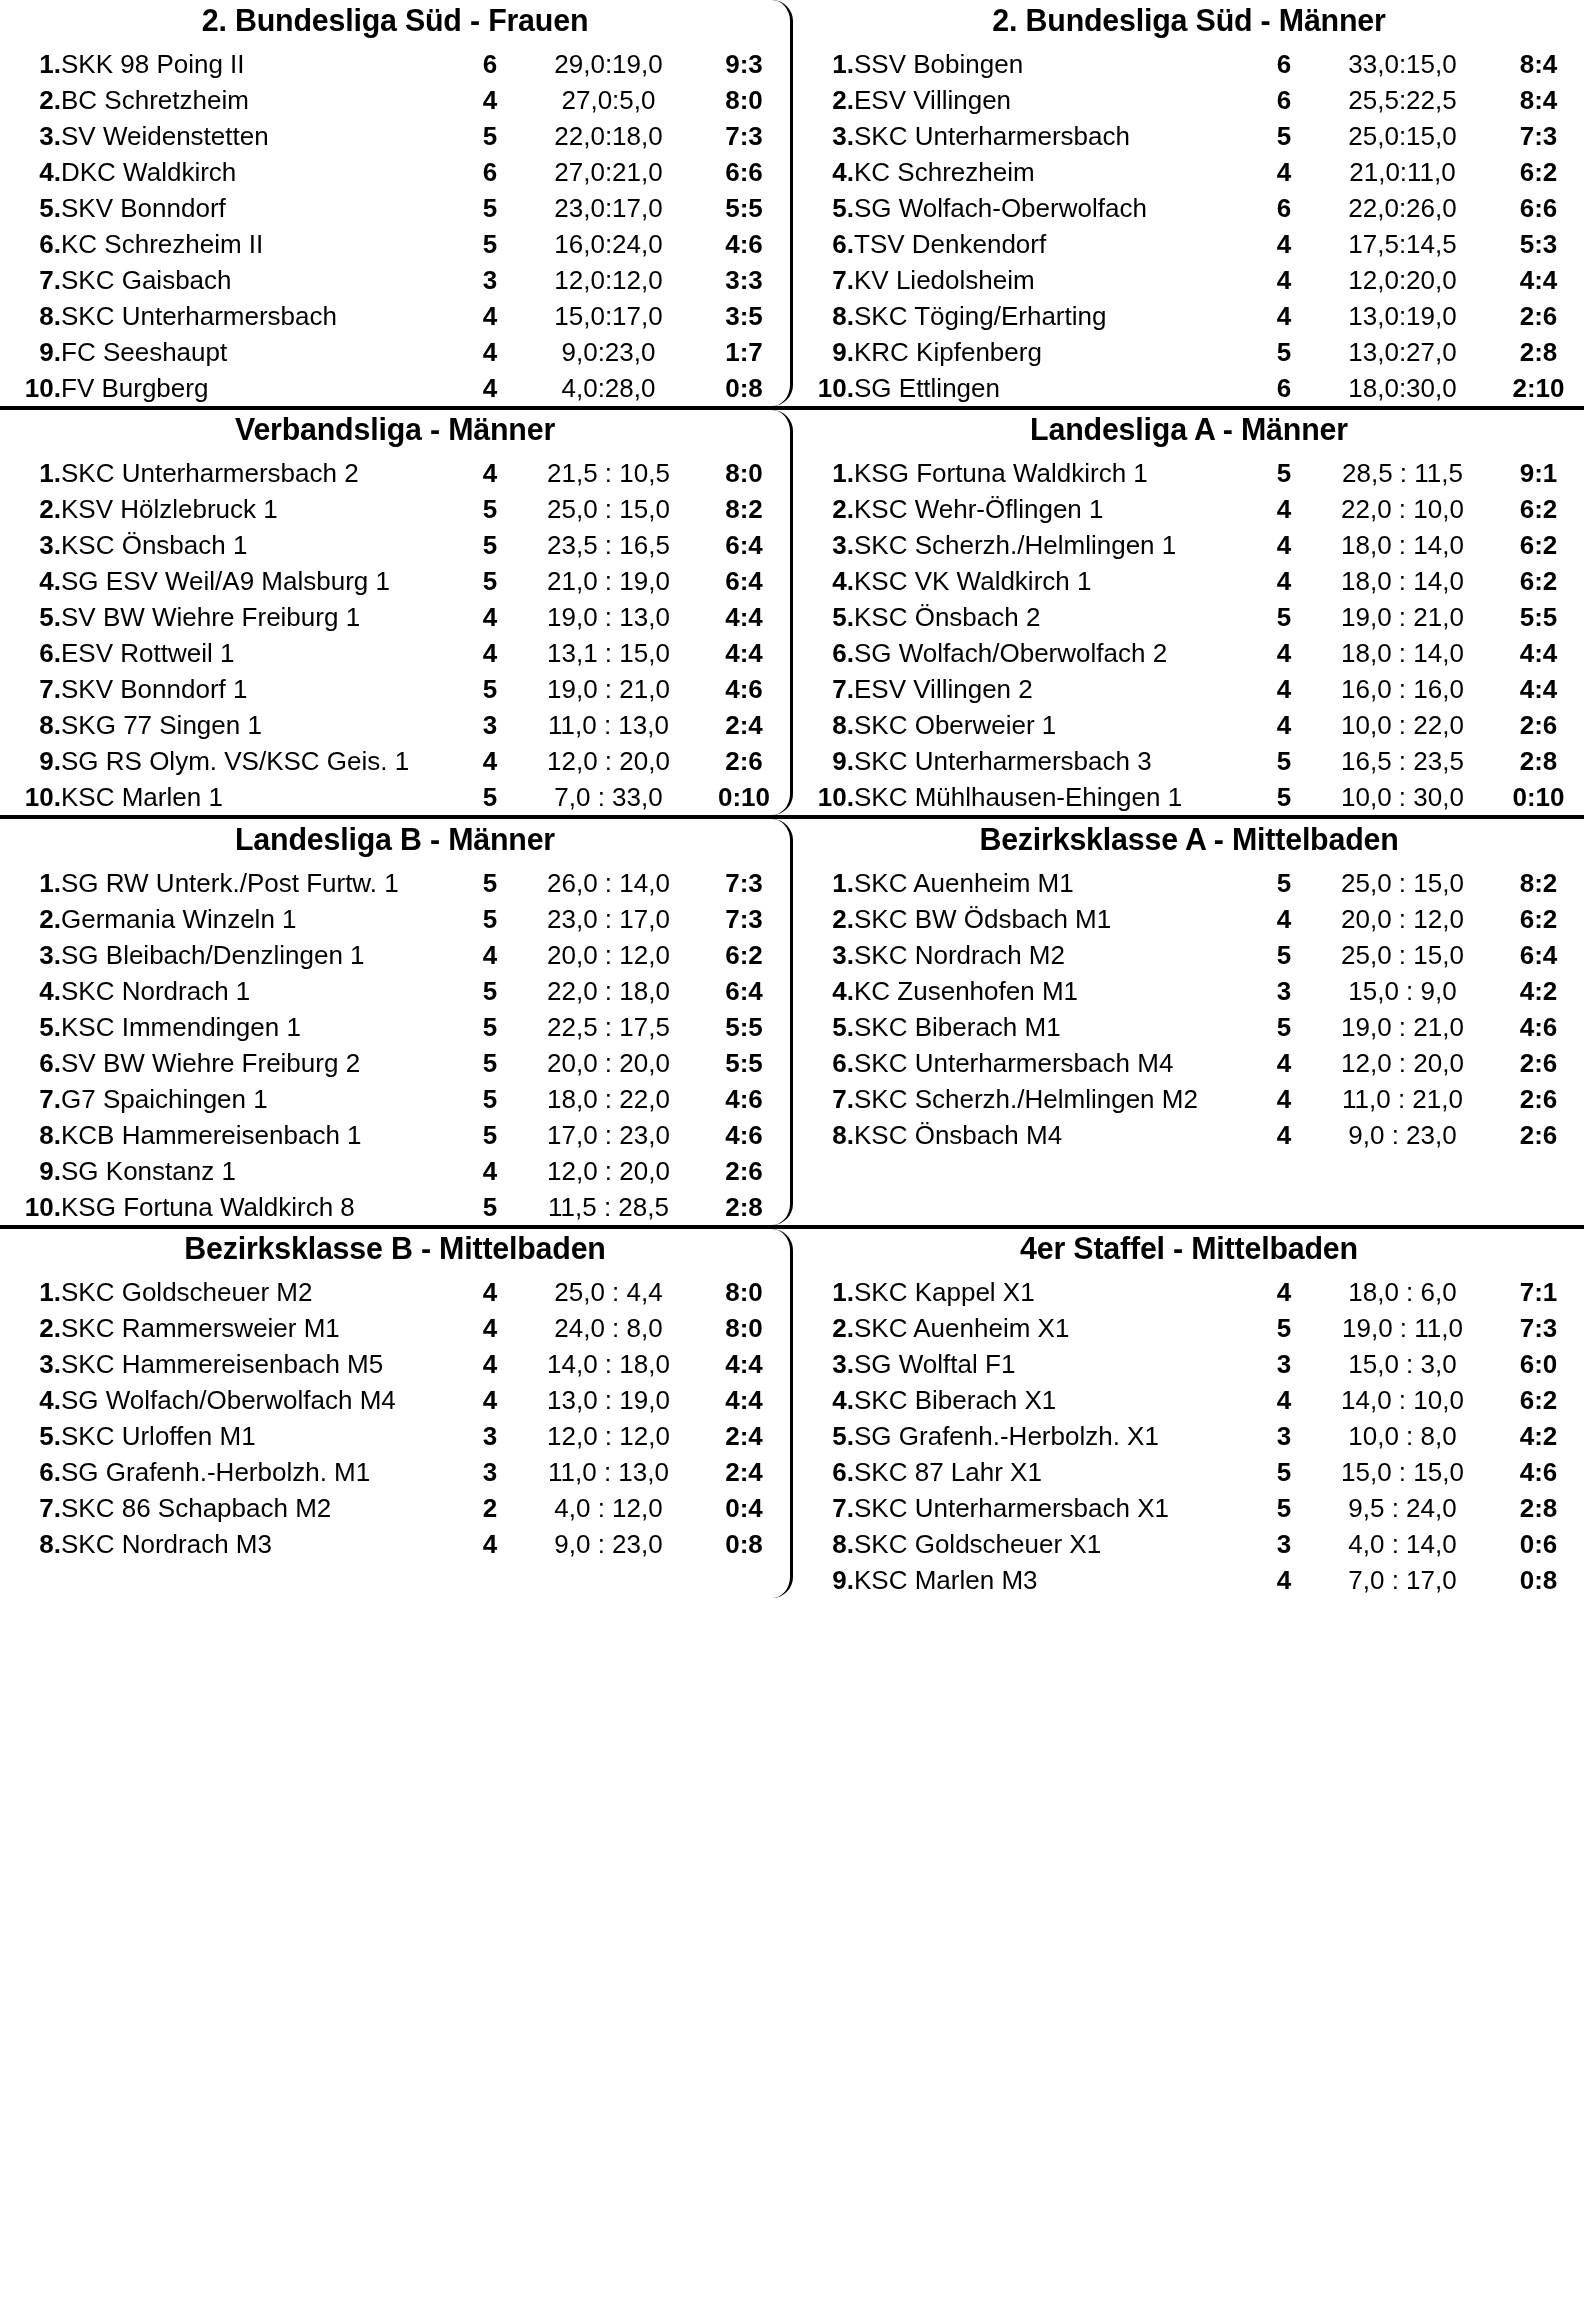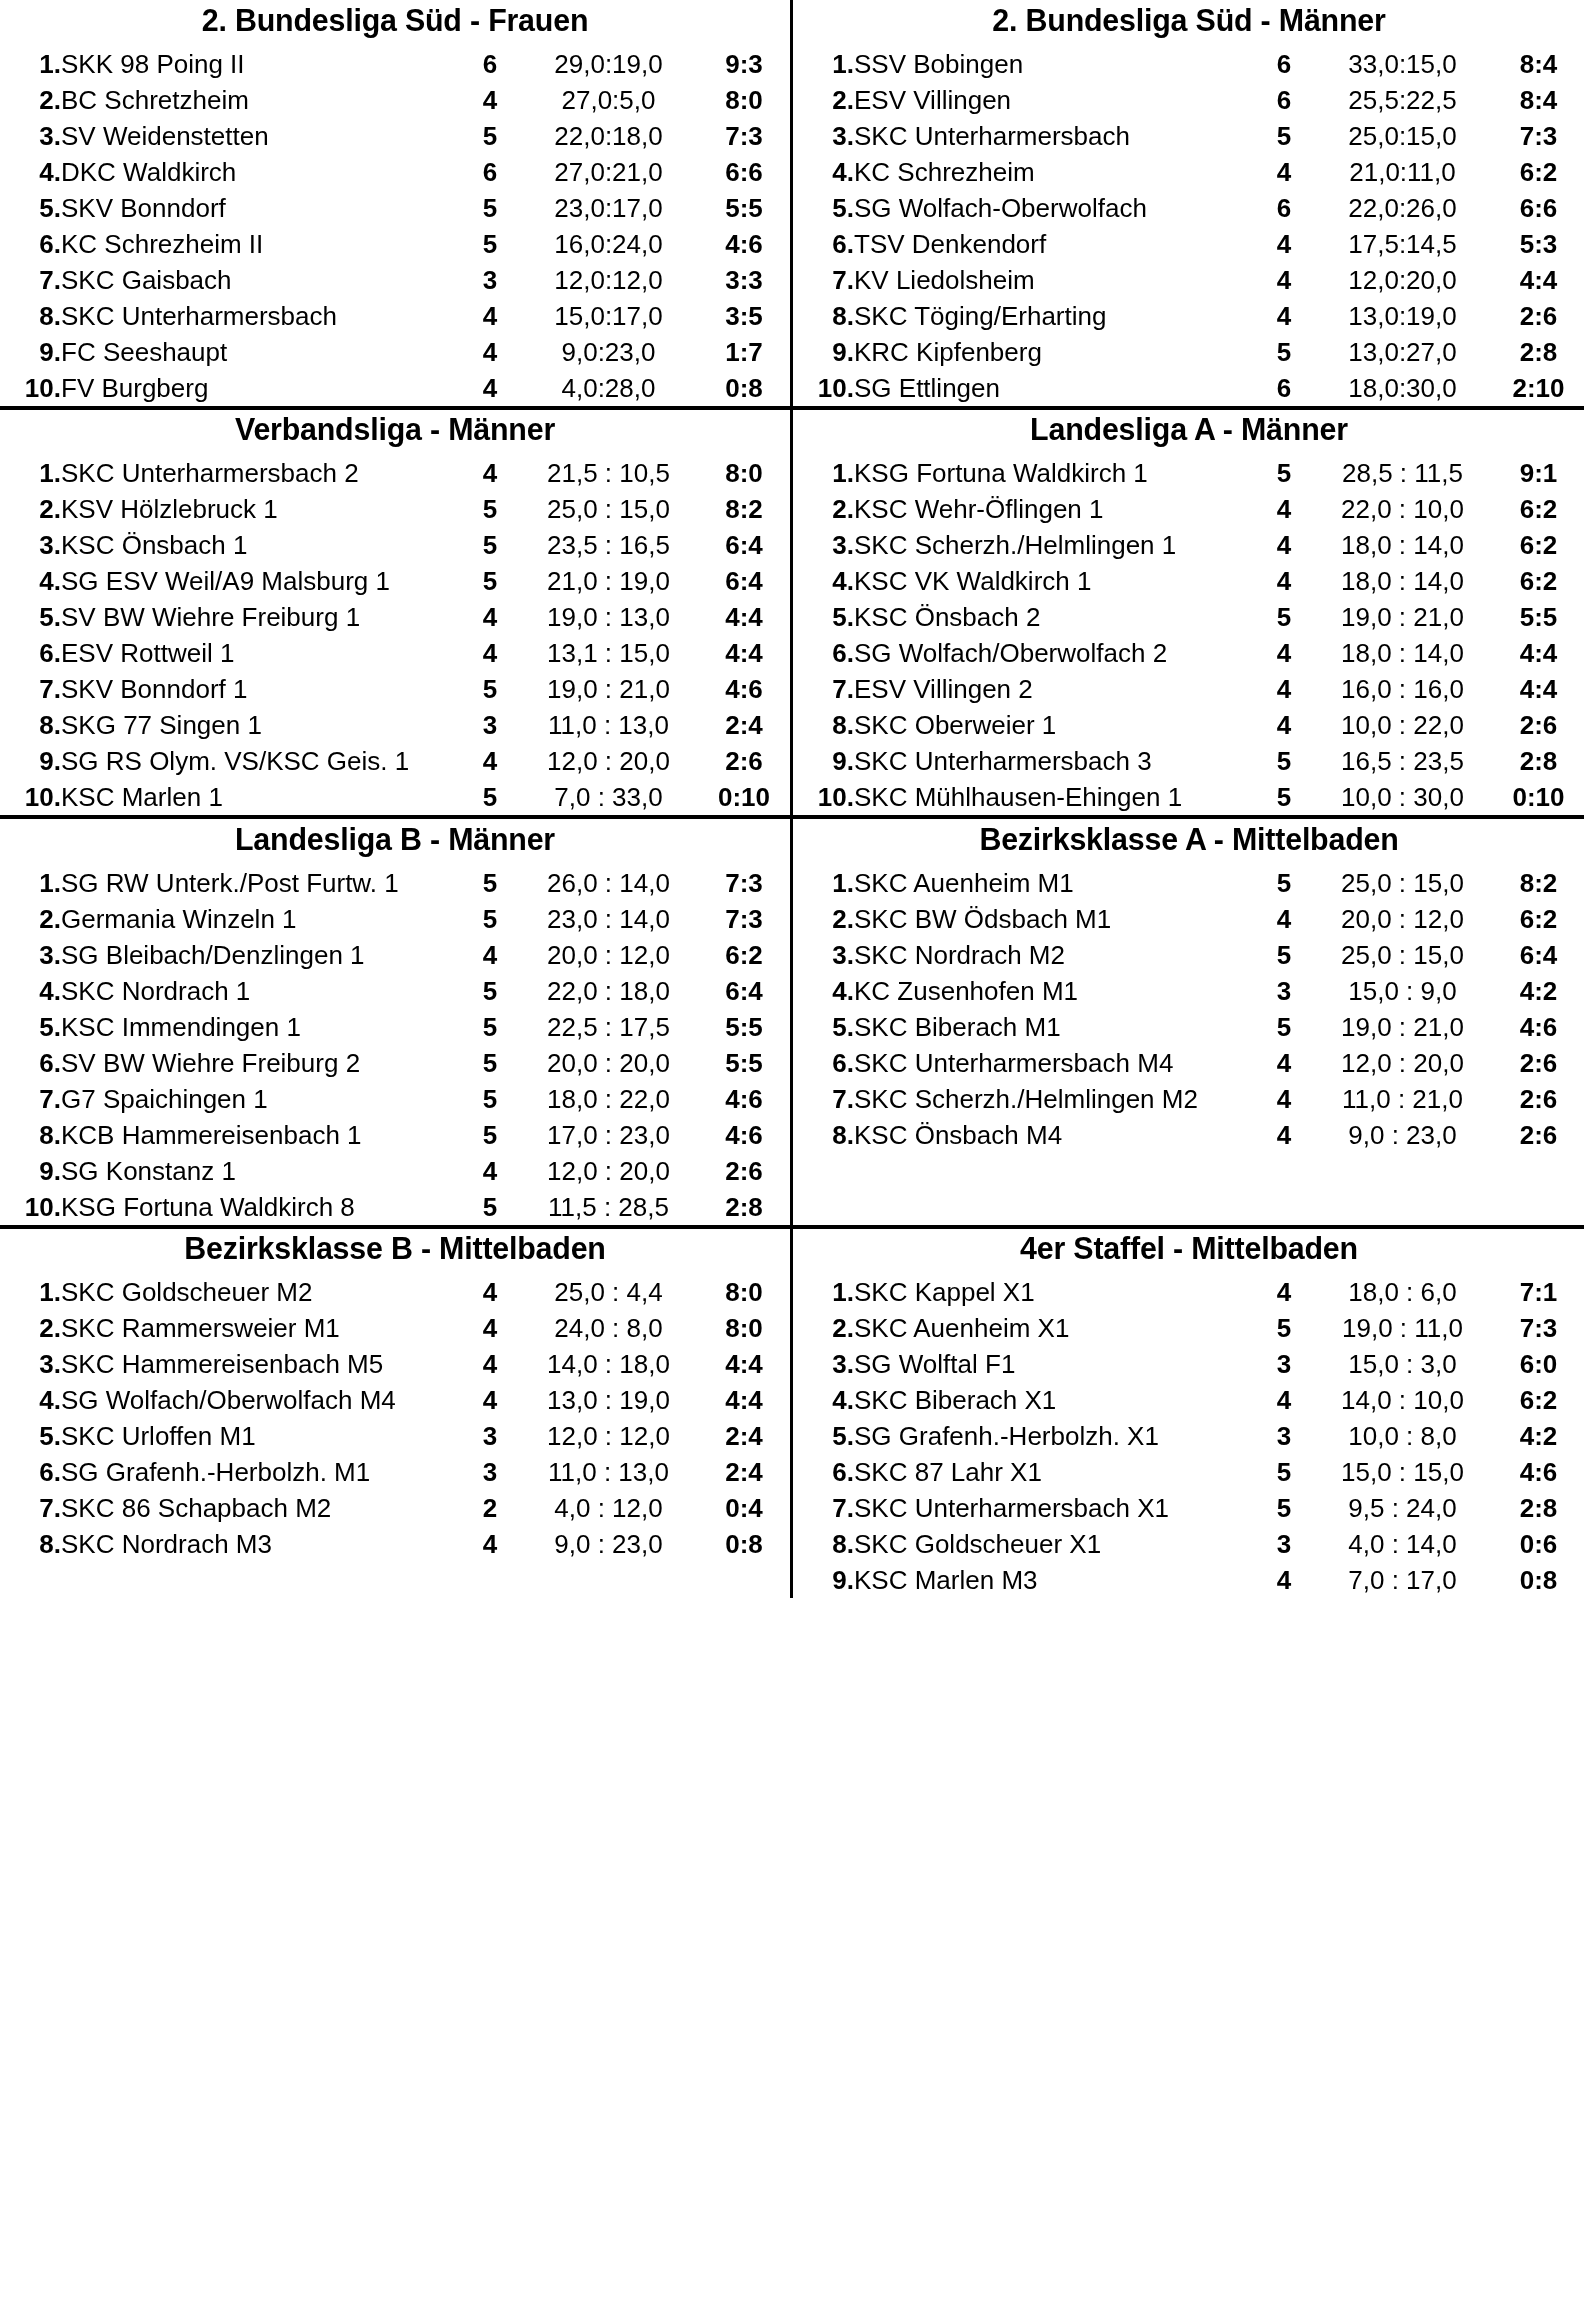--- a/index.html
+++ b/index.html
@@ -23,21 +23,21 @@
   .grid {
     display: grid;
     grid-template-columns: 793px 792px;
     width: 1585px;
   }
   .cell {
     position: relative;
     box-sizing: border-box;
     padding: 0;
   }
-  .cell.left  { border-right: 3.9px solid #000; }
+  .cell.left  { border-right: 3.9px solid #000; border-radius: 21px; }
   .band-sep {
     grid-column: 1 / span 2;
     height: 3.9px;
     background: #000;
     width: 1585px;
   }
   .sect-title {
     text-align: center;
     font-weight: bold;
     font-size: 31px;
@@ -412,21 +412,21 @@
               <td class="pos">1.</td>
               <td class="team">SG RW Unterk./Post Furtw. 1</td>
               <td class="games">5</td>
               <td class="wood">26,0 : 14,0</td>
               <td class="points">7:3</td>
             </tr>
             <tr>
               <td class="pos">2.</td>
               <td class="team">Germania Winzeln 1</td>
               <td class="games">5</td>
-              <td class="wood">23,0 : 14,0</td>
+              <td class="wood">23,0 : 17,0</td>
               <td class="points">7:3</td>
             </tr>
             <tr>
               <td class="pos">3.</td>
               <td class="team">SG Bleibach/Denzlingen 1</td>
               <td class="games">4</td>
               <td class="wood">20,0 : 12,0</td>
               <td class="points">6:2</td>
             </tr>
             <tr>

